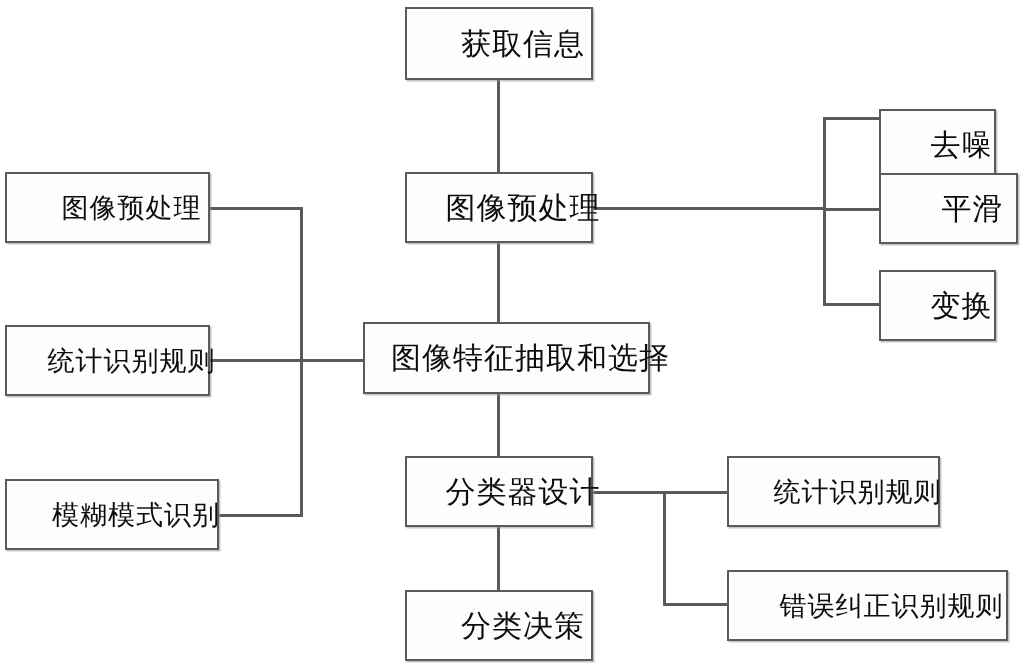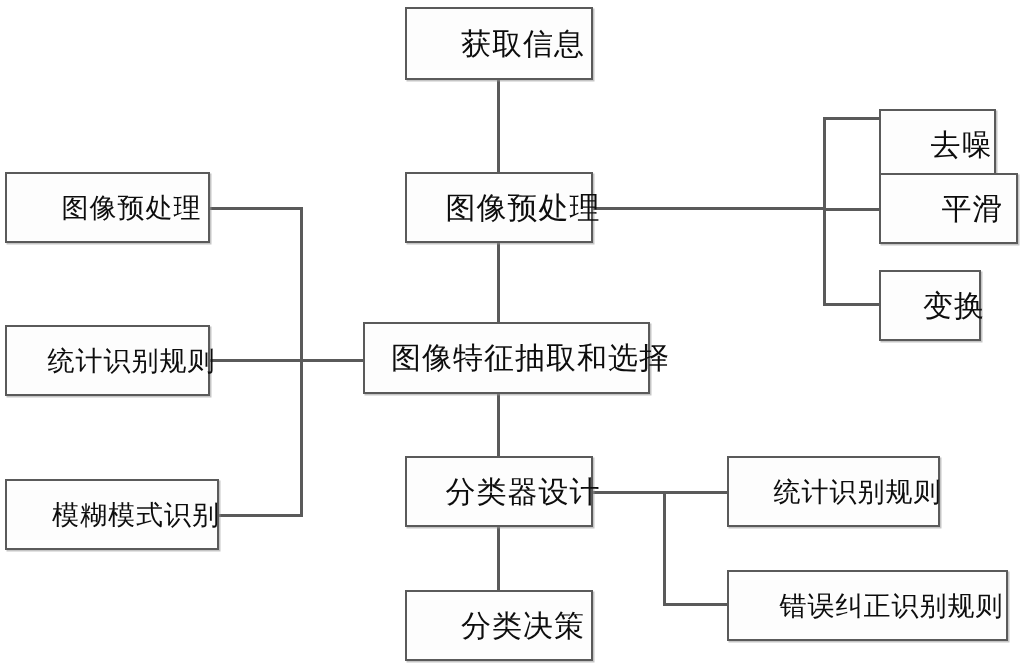--- a/index.html
+++ b/index.html
@@ -74,21 +74,21 @@
     </div>
     <div class="node" style="left: 405px; top: 172px; width: 188px; height: 71px; border-color: rgb(90, 90, 90); background: rgb(253, 253, 253);">
       <span class="label" style="font-size: 30px; color: rgb(13, 13, 13);">图像预处理</span>
     </div>
     <div class="node" style="left: 879px; top: 81px; width: 117px; height: 71px; border-color: rgb(90, 90, 90); background: rgb(253, 253, 253); margin-top: 28px;">
       <span class="label" style="font-size: 30px; color: rgb(13, 13, 13);">去噪</span>
     </div>
     <div class="node" style="left: 879px; top: 173px; width: 139px; height: 71px; border-color: rgb(90, 90, 90); background: rgb(253, 253, 253);">
       <span class="label" style="font-size: 30px; color: rgb(13, 13, 13);">平滑</span>
     </div>
-    <div class="node" style="left: 879px; top: 270px; width: 102px; height: 71px; border-color: rgb(90, 90, 90); background: rgb(253, 253, 253);">
+    <div class="node" style="left: 879px; top: 270px; width: 117px; height: 71px; border-color: rgb(90, 90, 90); background: rgb(253, 253, 253);">
       <span class="label" style="font-size: 30px; color: rgb(13, 13, 13);">变换</span>
     </div>
     <div class="node" style="left: 5px; top: 172px; width: 205px; height: 71px; border-color: rgb(90, 90, 90); background: rgb(253, 253, 253);">
       <span class="label" style="font-size: 27px; color: rgb(13, 13, 13);">图像预处理</span>
     </div>
     <div class="node" style="left: 5px; top: 325px; width: 205px; height: 71px; border-color: rgb(90, 90, 90); background: rgb(253, 253, 253);">
       <span class="label" style="font-size: 27px; color: rgb(13, 13, 13);">统计识别规则</span>
     </div>
     <div class="node" style="left: 5px; top: 479px; width: 214px; height: 71px; border-color: rgb(90, 90, 90); background: rgb(253, 253, 253);">
       <span class="label" style="font-size: 27px; color: rgb(13, 13, 13);">模糊模式识别</span>

